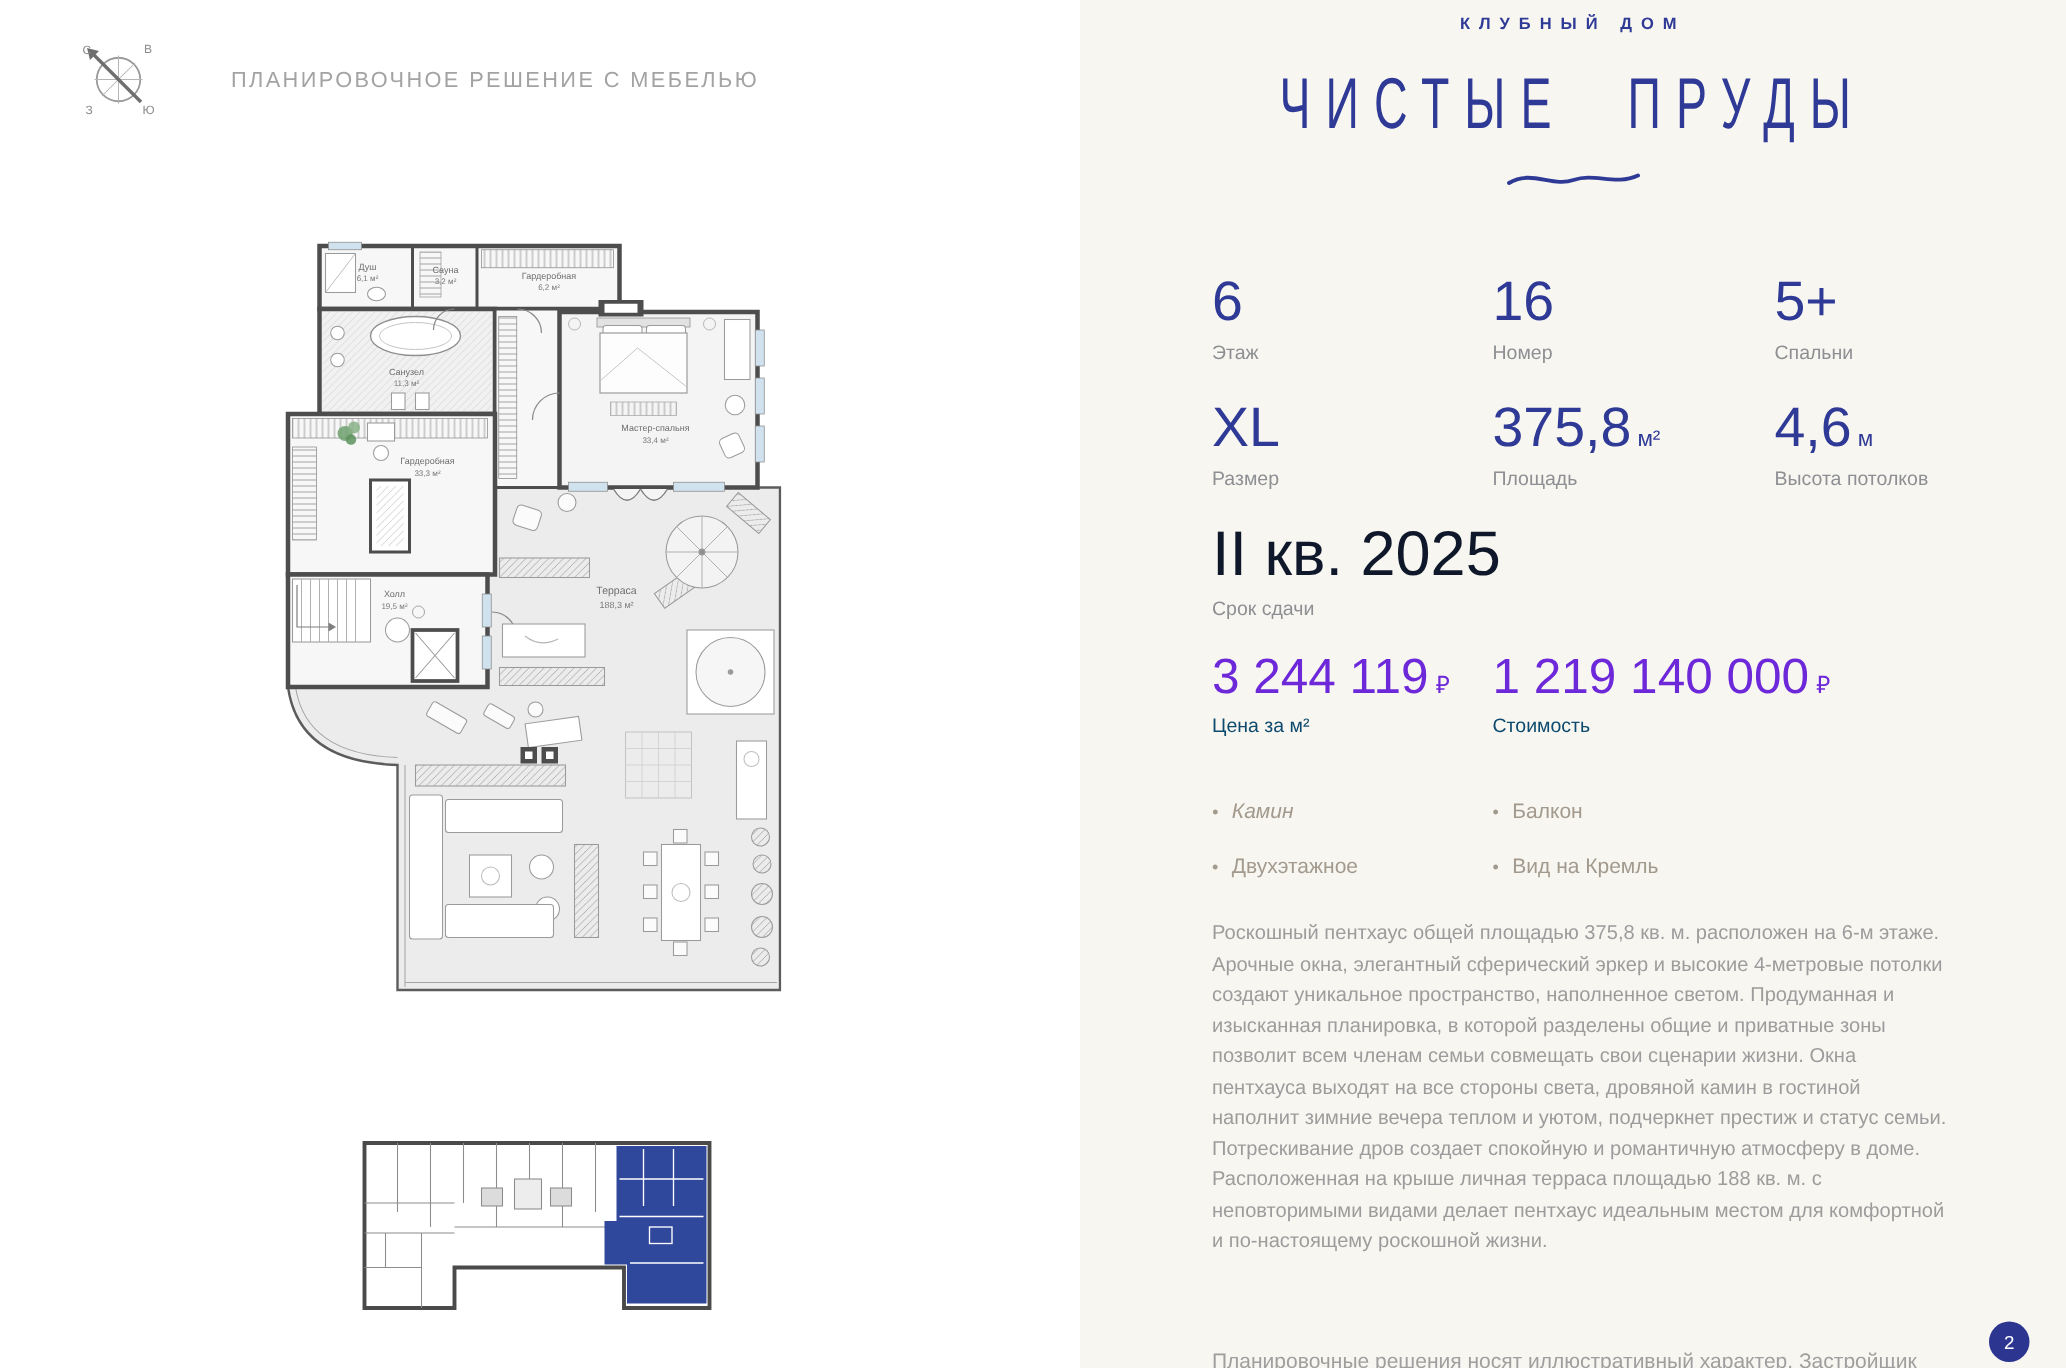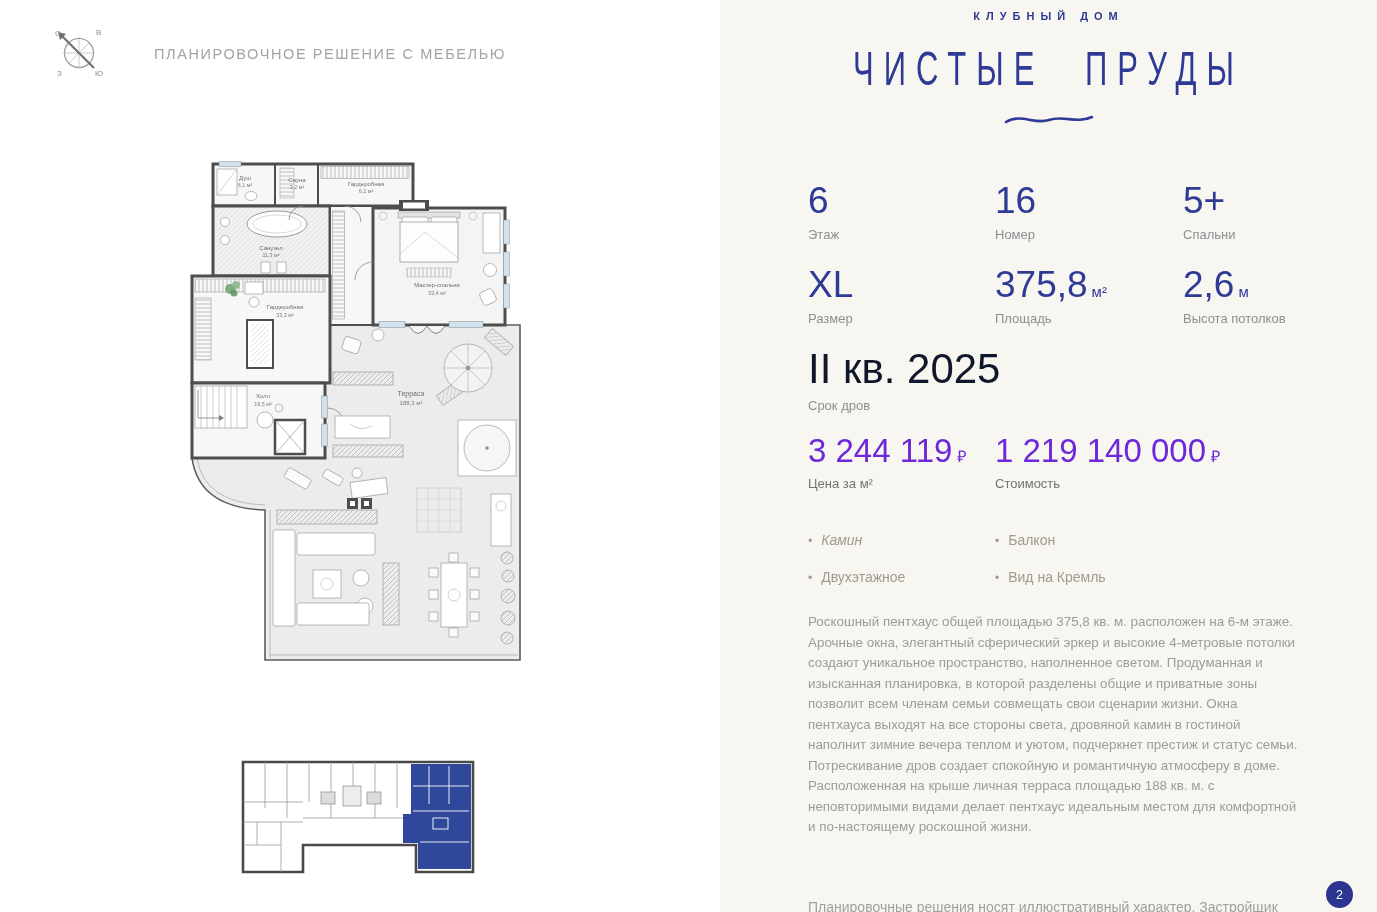--- a/index.html
+++ b/index.html
@@ -26,21 +26,21 @@
   .stat .lbl{font-size:13px;color:#8d8f93;margin-top:8px;}
   .s0{left:88px;top:182px;} .s1{left:275px;top:182px;} .s2{left:463px;top:182px;}
   .s3{left:88px;top:266px;} .s4{left:275px;top:266px;} .s5{left:463px;top:266px;}
   .deadline{position:absolute;left:88px;top:348px;}
   .deadline .num{font-size:42px;color:#0f172a;line-height:1;}
   .deadline .lbl{font-size:13px;color:#8d8f93;margin-top:8px;}
   .price0{left:88px;top:434px;} .price1{left:275px;top:434px;}
   .price{position:absolute;}
   .price .num{font-size:33px;color:#6d28d9;line-height:1;white-space:nowrap;}
   .price .rub{font-size:16px;margin-left:5px;}
-  .price .lbl{font-size:13px;color:#737373;margin-top:9px;}
+  .price .lbl{font-size:13px;color:#0c4a6e;margin-top:9px;}
   .feature{position:absolute;font-size:14px;color:#a39a8e;}
   .feature::before{content:"•";margin-right:9px;font-size:12px;color:#a39a8e;}
   .f0{left:88px;top:532px;font-style:italic;} .f1{left:88px;top:569px;}
   .f2{left:275px;top:532px;} .f3{left:275px;top:569px;}
   .description{position:absolute;left:88px;top:612px;width:494px;font-size:13.4px;
       line-height:1.53;color:#9c9c9c;}
   .disclaimer{position:absolute;left:88px;top:899px;width:520px;font-size:14px;color:#9f9f9f;}
   .page-badge{position:absolute;right:24px;bottom:4px;width:27px;height:27px;border-radius:50%;
       background:#2c3590;color:#ffffff;font-size:12.5px;display:flex;align-items:center;
       justify-content:center;}
@@ -317,27 +317,27 @@
     </div>
     <div class="stat s3">
       <div class="num"><span>XL</span></div>
       <div class="lbl">Размер</div>
     </div>
     <div class="stat s4">
       <div class="num"><span>375,8</span><span class="unit">м²</span></div>
       <div class="lbl">Площадь</div>
     </div>
     <div class="stat s5">
-      <div class="num"><span>2,6</span><span class="unit">м</span></div>
+      <div class="num"><span>4,6</span><span class="unit">м</span></div>
       <div class="lbl">Высота потолков</div>
     </div>
 
     <div class="deadline">
       <div class="num">II кв. 2025</div>
-      <div class="lbl">Срок дров</div>
+      <div class="lbl">Срок сдачи</div>
     </div>
 
     <div class="price price0">
       <div class="num"><span>3 244 119</span><span class="rub">₽</span></div>
       <div class="lbl">Цена за м²</div>
     </div>
     <div class="price price1">
       <div class="num"><span>1 219 140 000</span><span class="rub">₽</span></div>
       <div class="lbl">Стоимость</div>
     </div>

